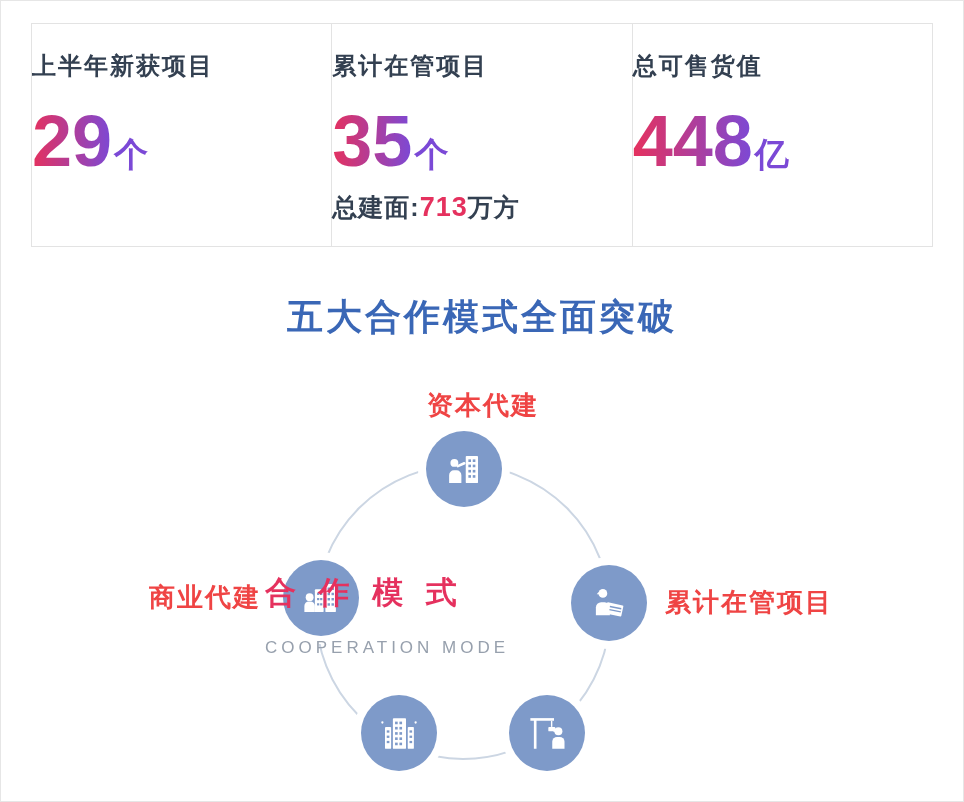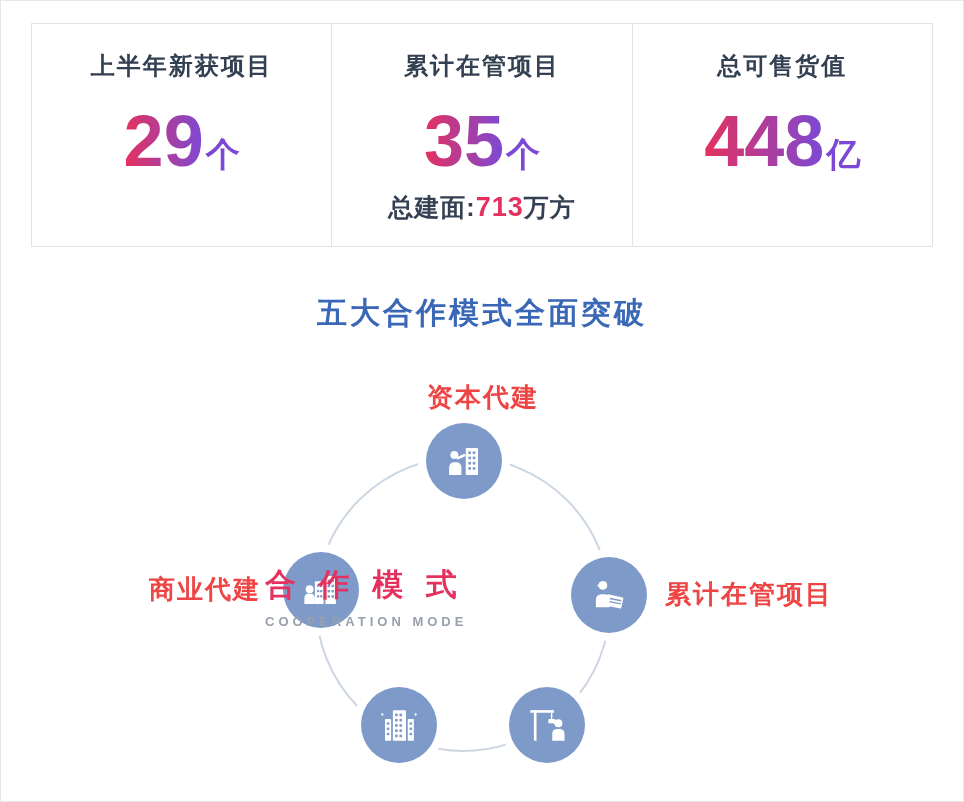--- a/index.html
+++ b/index.html
@@ -9,21 +9,21 @@
     position:relative; width:964px; height:802px; background:#fff;
     border:1px solid #e6e6e6; overflow:hidden;
   }
 
   
   .stats {
     display:flex; margin:22px 30px 0; border:1px solid #e3e3e3;
     height:224px;
   }
   .card {
-    flex:1; text-align:center; padding-top:26px;
+    flex:1; text-align:left; padding-top:26px;
     border-left:1px solid #e3e3e3;
   }
   .card:first-child { border-left:none; }
   .card-title {
     font-size:24px; font-weight:600; color:#334051; letter-spacing:2px;
   }
   .card-value { margin-top:18px; line-height:1.15; }
   .num {
     font-size:72px; font-weight:700;
     background:linear-gradient(90deg,#e5315e 0%,#7b49d6 100%);
@@ -35,21 +35,21 @@
   }
   .card-sub {
     margin-top:8px; font-size:25px; font-weight:700; color:#334051;
     letter-spacing:1px;
   }
   .card-sub .sub-num { color:#e5315e; font-size:27px; }
 
   
   .section-title {
     margin-top:46px; text-align:center;
-    font-size:30px; font-weight:700; color:#3a67b6; letter-spacing:3px;
+    font-size:36px; font-weight:700; color:#3a67b6; letter-spacing:3px;
   }
 
   
   .diagram { position:relative; width:964px; height:452px; margin-top:22px; }
   .ring {
     position:absolute; left:314px; top:100px; width:296px; height:296px;
     border:2px solid #ccd6e3; border-radius:50%;
   }
   .node {
     position:absolute; width:76px; height:76px; border-radius:50%;
@@ -76,21 +76,21 @@
   .center {
     position:absolute; left:264px; top:208px; width:396px; 
   }
   .center-title {
     font-size:31px; font-weight:700; letter-spacing:7px;
     background:linear-gradient(90deg,#e5315e 0%,#e5315e 55%,#5b52c7 100%);
     -webkit-background-clip:text; background-clip:text;
     -webkit-text-fill-color:transparent; color:#c03d8a;
   }
   .center-sub {
-    margin-top:8px; font-size:13px; font-weight:700; color:#97a0ad;
+    margin-top:24px; font-size:17px; font-weight:400; color:#97a0ad;
     letter-spacing:4px;
   }
 </style>
 </head>
 <body>
 
 <div class="page">
 
   <section class="stats">
 

